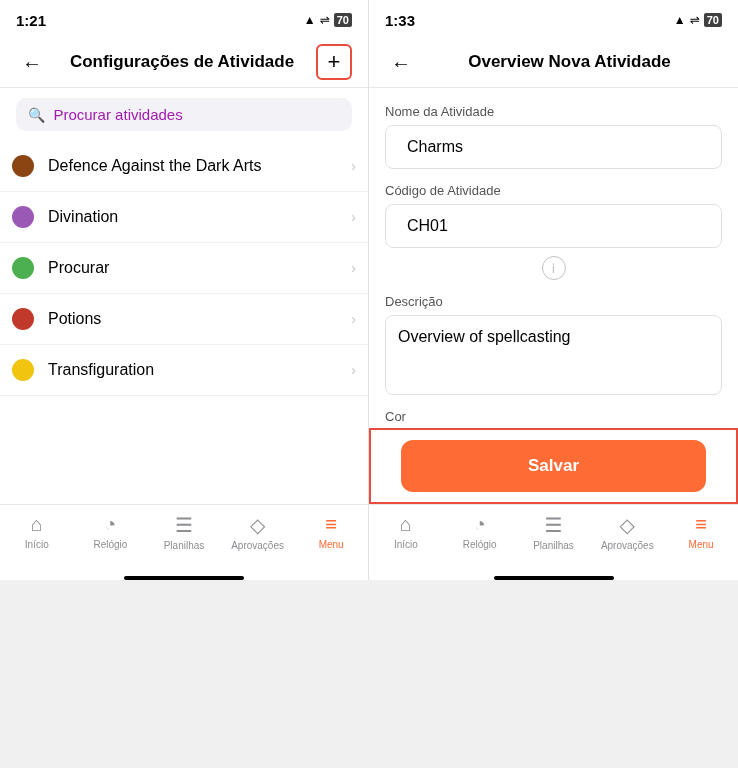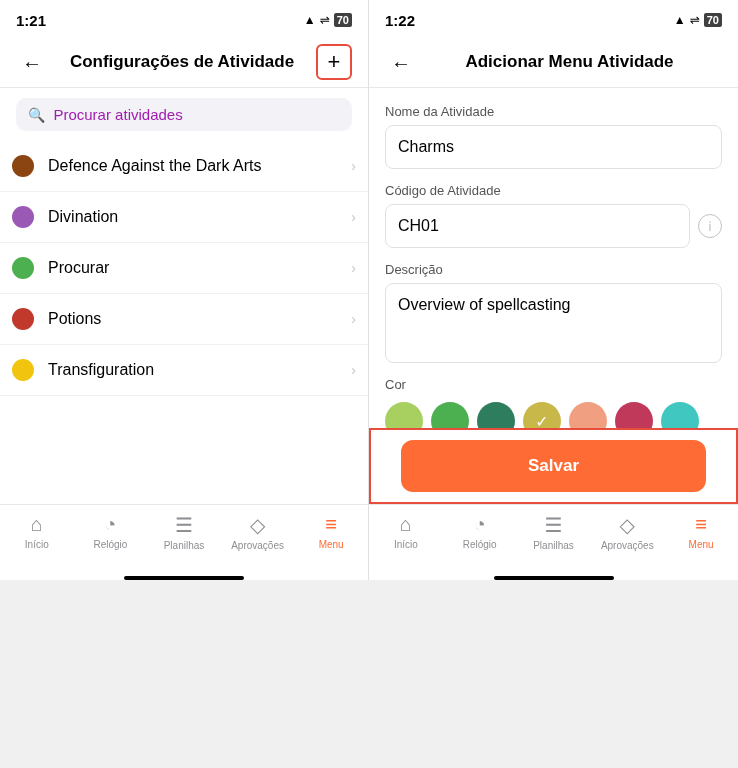--- a/index.html
+++ b/index.html
@@ -221,32 +221,33 @@
     }
 
     .form-label:first-child {
       margin-top: 0;
     }
 
     .form-input {
       width: 100%;
       border: 1px solid #e0e0e0;
       border-radius: 8px;
-      padding: 12px 12px;
+      padding: 12px 21px;
       font-size: 16px;
       color: #000;
       background: #fff;
       display: flex;
       align-items: center;
     }
 
     .form-input-row {
       display: flex;
       align-items: center;
       gap: 8px;
+      flex-direction: column;
     }
 
     .form-input-row .form-input {
       flex: 1;
     }
 
     .info-icon {
       width: 24px;
       height: 24px;
       border: 1.5px solid #c0c0c0;
@@ -387,31 +388,31 @@
     </div>
   </div>
   <div class="home-indicator">
     <div class="home-bar"></div>
   </div>
 </div>
 
 <div class="phone">
 
   <div class="status-bar">
-    <span class="status-time">1:22</span>
+    <span class="status-time">1:33</span>
     <div class="status-icons">
       <span>▲</span>
       <span>⇌</span>
       <span class="battery-icon">70</span>
     </div>
   </div>
 
   <div class="header">
     <div class="back-btn">←</div>
-    <div class="header-title">Adicionar Menu Atividade</div>
+    <div class="header-title">Overview Nova Atividade</div>
   </div>
 
   <div class="form-content">
     <div class="form-label">Nome da Atividade</div>
     <div class="form-input">Charms</div>
 
     <div class="form-label">Código de Atividade</div>
     <div class="form-input-row">
       <div class="form-input">CH01</div>
       <div class="info-icon">ℹ</div>

